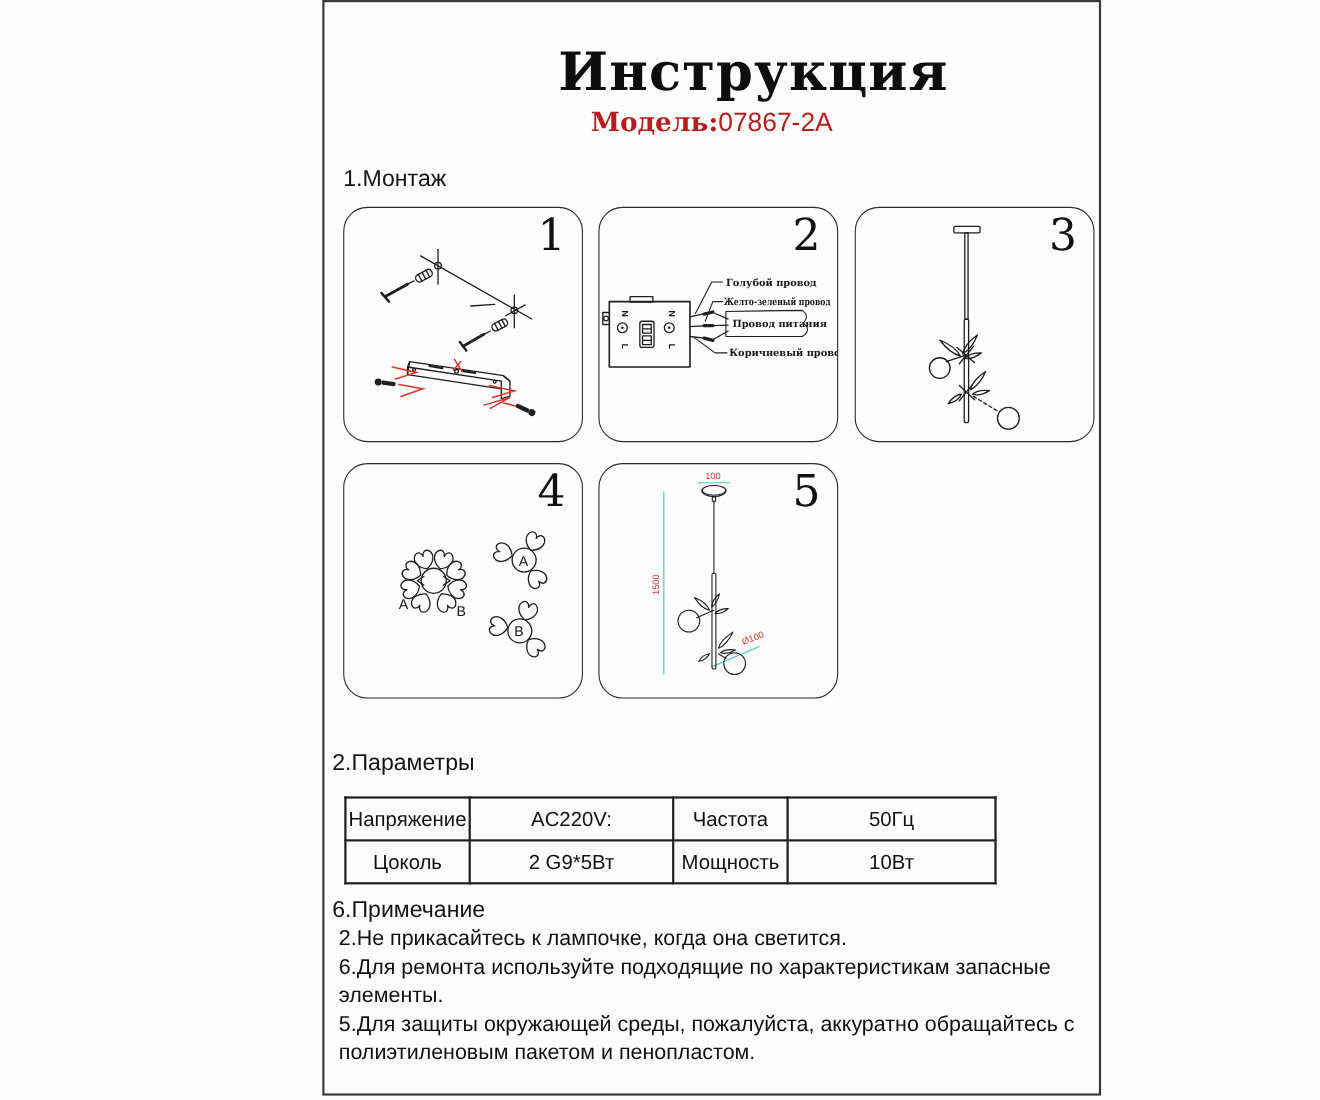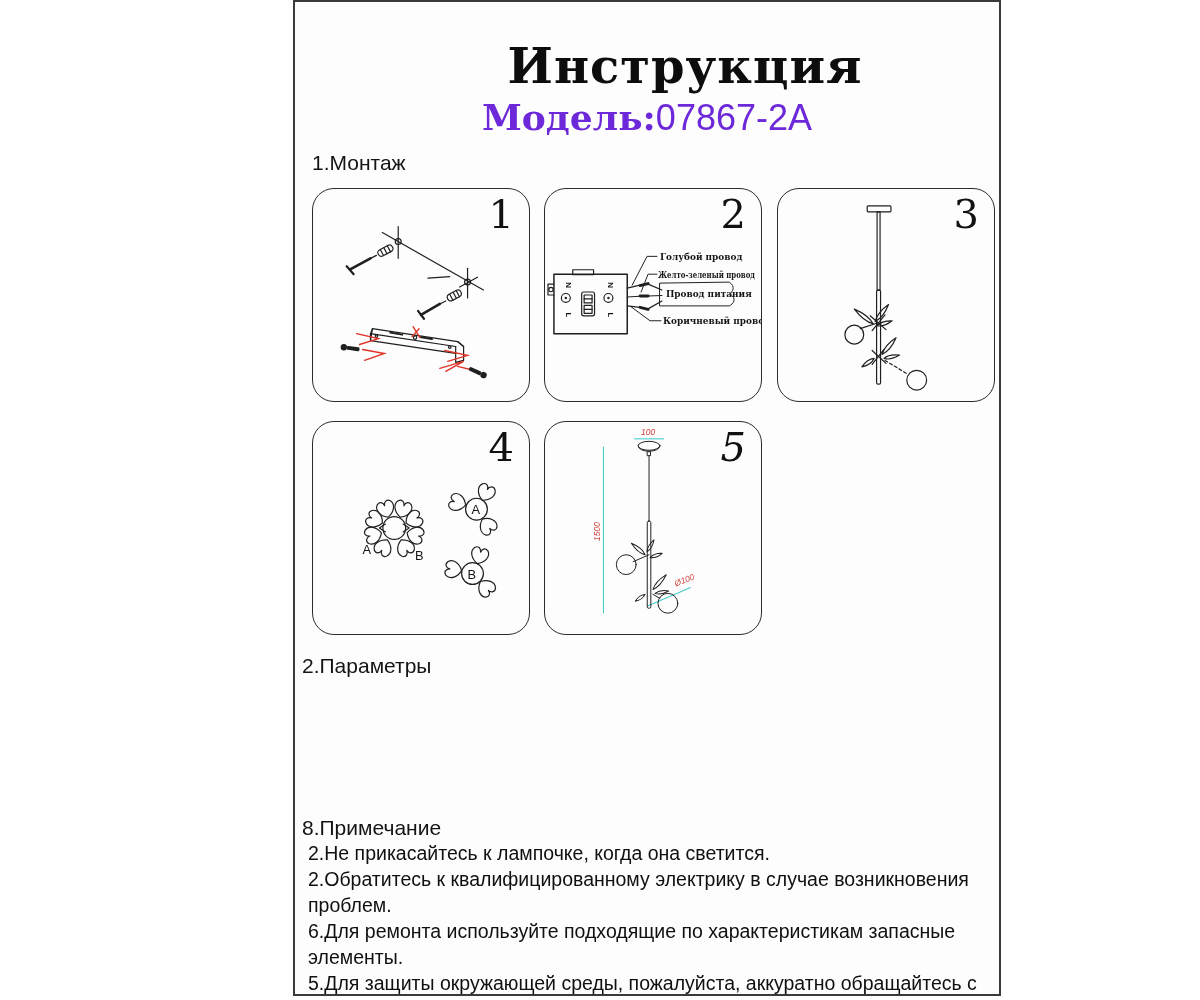--- a/index.html
+++ b/index.html
@@ -4,21 +4,21 @@
 <style>
   html,body{margin:0;padding:0;background:#ffffff;}
   #screen{position:relative;width:1200px;height:1000px;background:#fefefe;overflow:hidden;
           font-family:"Liberation Sans",sans-serif;color:#161616;}
   #page{position:absolute;left:245px;top:0;width:708px;height:996px;background:#fdfdfd;
         border:2px solid #3a3a3a;box-sizing:border-box;margin-left:48px;}
   .title{position:absolute;top:36px;left:50%;transform:translateX(-50%) translateX(38px);
          font-family:"DejaVu Serif",serif;font-weight:bold;font-size:48px;letter-spacing:1px;
          color:#0d0d0d;white-space:nowrap;}
   .subtitle{position:absolute;top:94px;left:50%;transform:translateX(-50%);white-space:nowrap;
-         font-size:36px;color:#6d28d9;}
+         font-size:24px;color:#b91c1c;}
   .subtitle .mlabel{font-family:"DejaVu Serif",serif;font-weight:bold;}
   .subtitle .mvalue{font-family:"Liberation Sans",sans-serif;}
   .sec-head{position:absolute;font-size:21px;color:#141414;white-space:nowrap;}
   .panel{position:absolute;width:218px;height:214px;border:1.6px solid #2b2b2b;border-radius:22px;
          background:#fdfdfd;box-sizing:border-box;}
   .panel svg{position:absolute;left:0;top:0;width:100%;height:100%;}
   .pnum{position:absolute;top:4px;right:15px;font-family:"DejaVu Serif",serif;font-size:40px;
         color:#111;line-height:1.05;}
   .ink{stroke:var(--c-ink,#1f1f1f);fill:none;stroke-width:1.2;stroke-linecap:round;stroke-linejoin:round;}
   .inkfill{fill:var(--c-ink,#1f1f1f);stroke:none;}
@@ -221,21 +221,21 @@
         <circle cx="161" cy="153" r="11"></circle>
         <path d="M0 0 C-7 -3 -11 -10 -7 -15 C-4 -18 -0.5 -16 0 -12 C0.5 -16 4 -18 7 -15 C11 -10 7 -3 0 0 Z" transform="translate(166,143) rotate(15)"></path>
         <path d="M0 0 C-7 -3 -11 -10 -7 -15 C-4 -18 -0.5 -16 0 -12 C0.5 -16 4 -18 7 -15 C11 -10 7 -3 0 0 Z" transform="translate(150,150) rotate(-82)"></path>
         <path d="M0 0 C-7 -3 -11 -10 -7 -15 C-4 -18 -0.5 -16 0 -12 C0.5 -16 4 -18 7 -15 C11 -10 7 -3 0 0 Z" transform="translate(169,161) rotate(138)"></path>
       </g>
       <text class="ablabel" x="156" y="158">B</text>
     </svg>
     <div class="pnum">4</div>
   </div>
 
-  <div class="panel" style="left:249px;top:419px;font-style:italic;">
+  <div class="panel" style="left:249px;top:419px;">
     <svg viewBox="0 0 218 214">
       <g class="dim">
         <line x1="59" y1="25" x2="59" y2="193"></line>
         <line x1="90" y1="17" x2="120" y2="17"></line>
         <line x1="103" y1="186" x2="147" y2="167"></line>
       </g>
       <text class="dimtext" x="97" y="13.5">100</text>
       <text class="dimtext" transform="translate(55,120) rotate(-90)">1500</text>
       <text class="dimtext" transform="translate(132,166) rotate(-21)">Ø100</text>
       <g class="ink" style="stroke-width:1">
@@ -256,26 +256,41 @@
           <path d="M0 0 Q-3 -6 0 -14 Q3 -6 0 0 Z" transform="translate(111,173) rotate(80)"></path>
           <path d="M0 0 Q-3 -6 0 -12 Q3 -6 0 0 Z" transform="translate(101,174) rotate(-125)"></path>
           <line x1="109" y1="174" x2="116" y2="178"></line>
           <circle cx="124" cy="183" r="10"></circle>
         </g>
       </g>
     </svg>
     <div class="pnum">5</div>
   </div>
 
-  <div class="sec-head" style="left:7px;top:652px;">2.Параметры</div>
-
-
-  <div class="sec-head" style="left:7px;top:814px;">8.Примечание</div>
+  <div class="sec-head" style="left:7px;top:680px;">2.Параметры</div>
+
+  <table class="params">
+    <tbody>
+          <tr>
+      <td style="width:111px;">Напряжение</td>
+      <td style="width:183px;">AC220V:</td>
+      <td style="width:102px;">Частота</td>
+      <td style="width:187px;">50Гц</td>
+    </tr>
+    <tr>
+      <td>Цоколь</td>
+      <td>2 G9*5Вт</td>
+      <td>Мощность</td>
+      <td>10Вт</td>
+    </tr>
+  </tbody>
+      </table>
+
+  <div class="sec-head" style="left:7px;top:814px;">6.Примечание</div>
 
   <div class="notes">
     <div>2.Не прикасайтесь к лампочке, когда она светится.</div>
-    <div>2.Обратитесь к квалифицированному электрику в случае возникновения проблем.</div>
     <div>6.Для ремонта используйте подходящие по характеристикам запасные элементы.</div>
     <div>5.Для защиты окружающей среды, пожалуйста, аккуратно обращайтесь с полиэтиленовым пакетом и пенопластом.</div>
   </div>
 
  </div>
 </div>
 
 </body></html>

